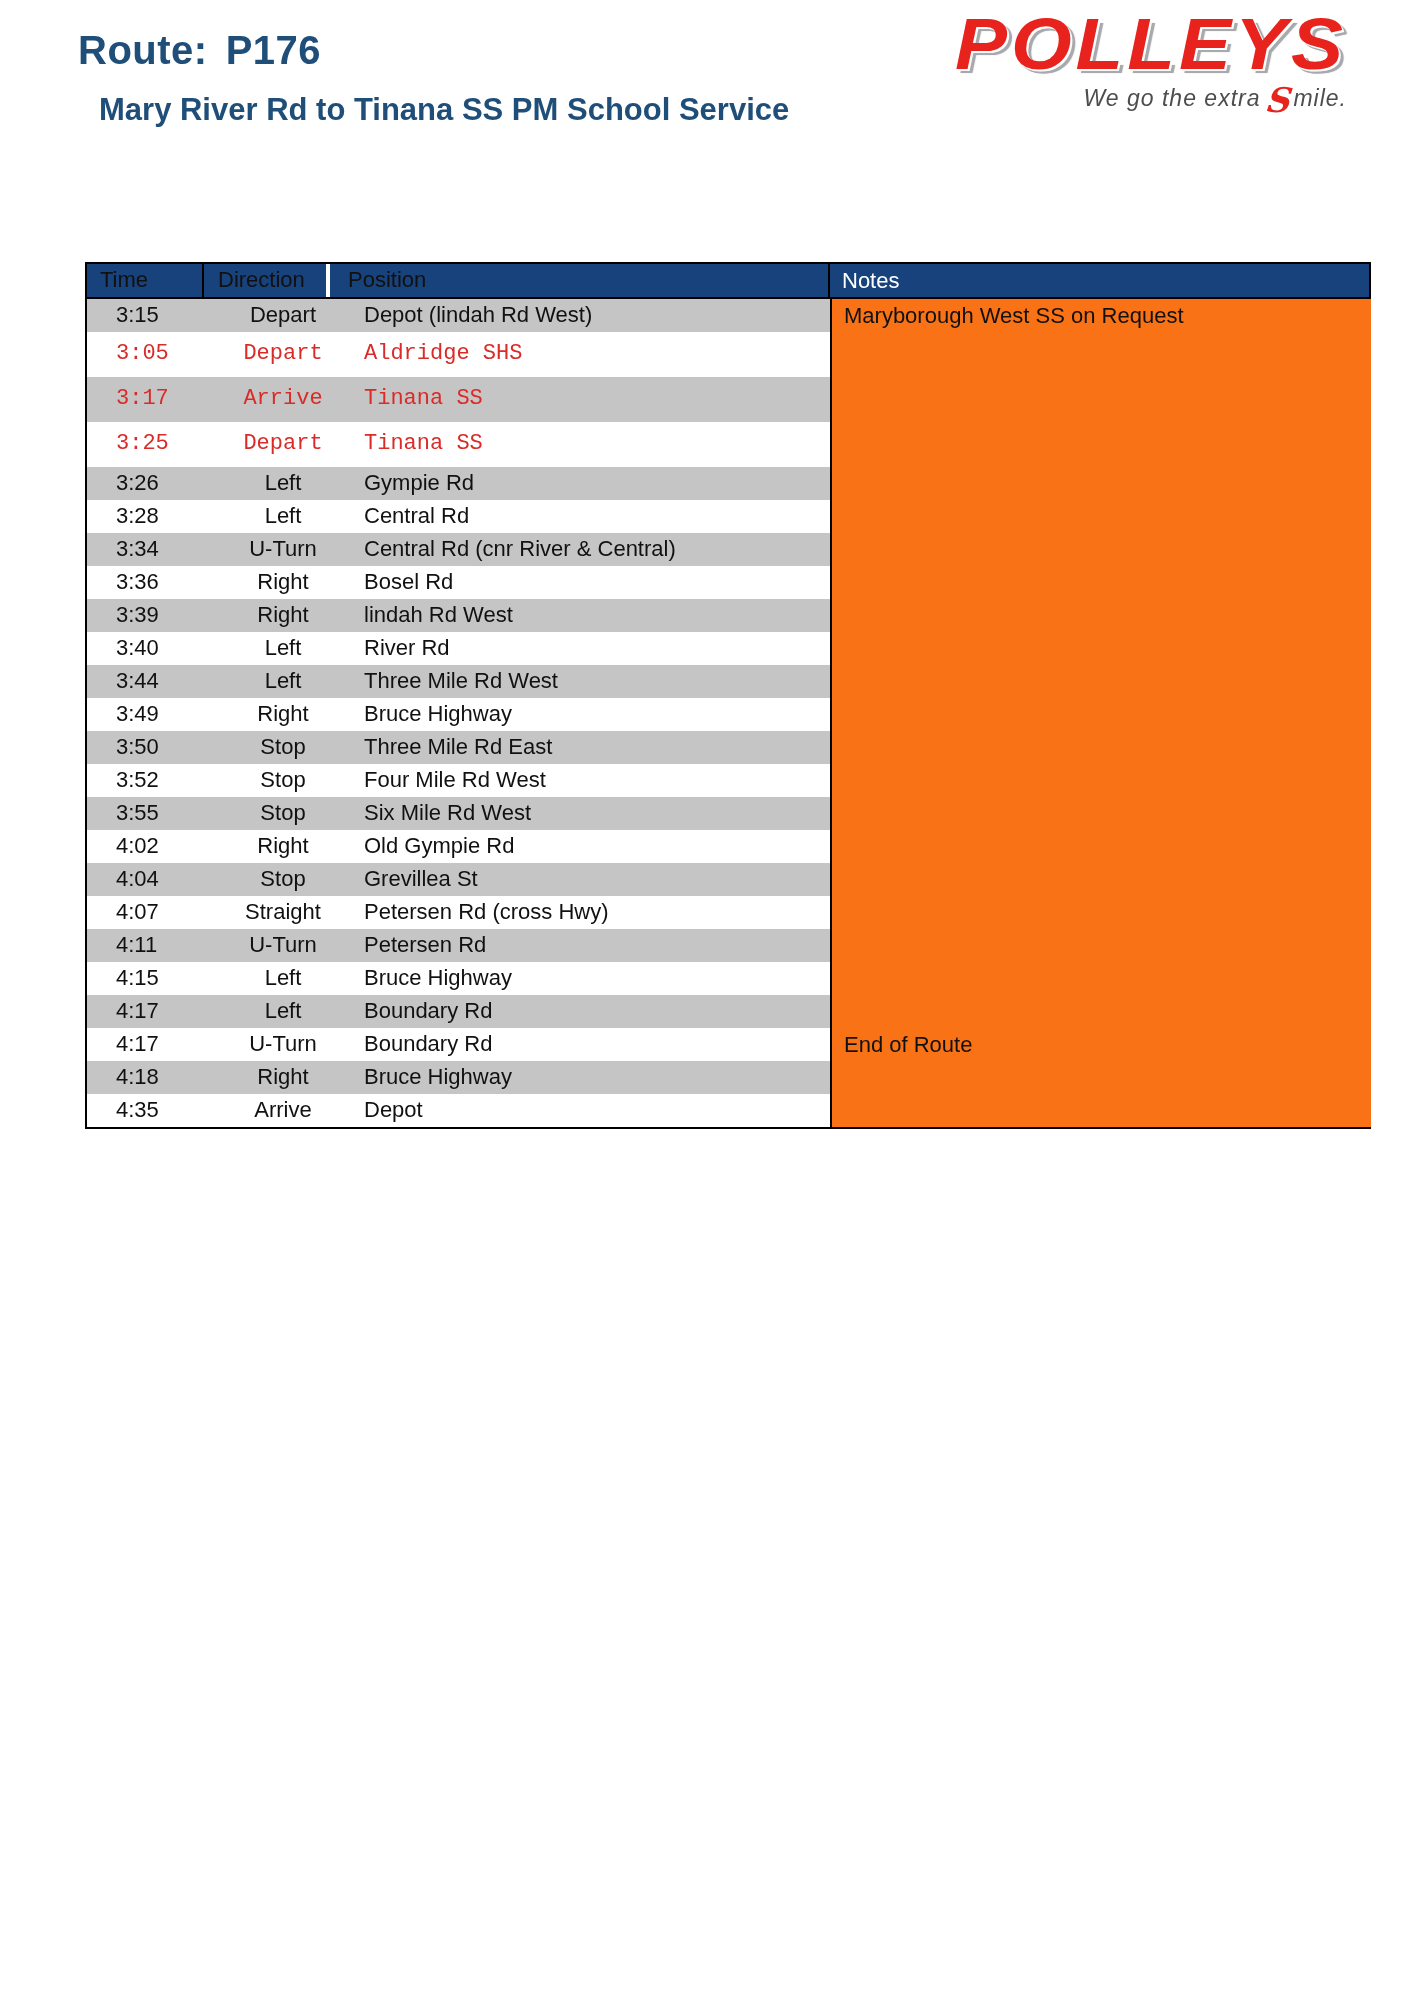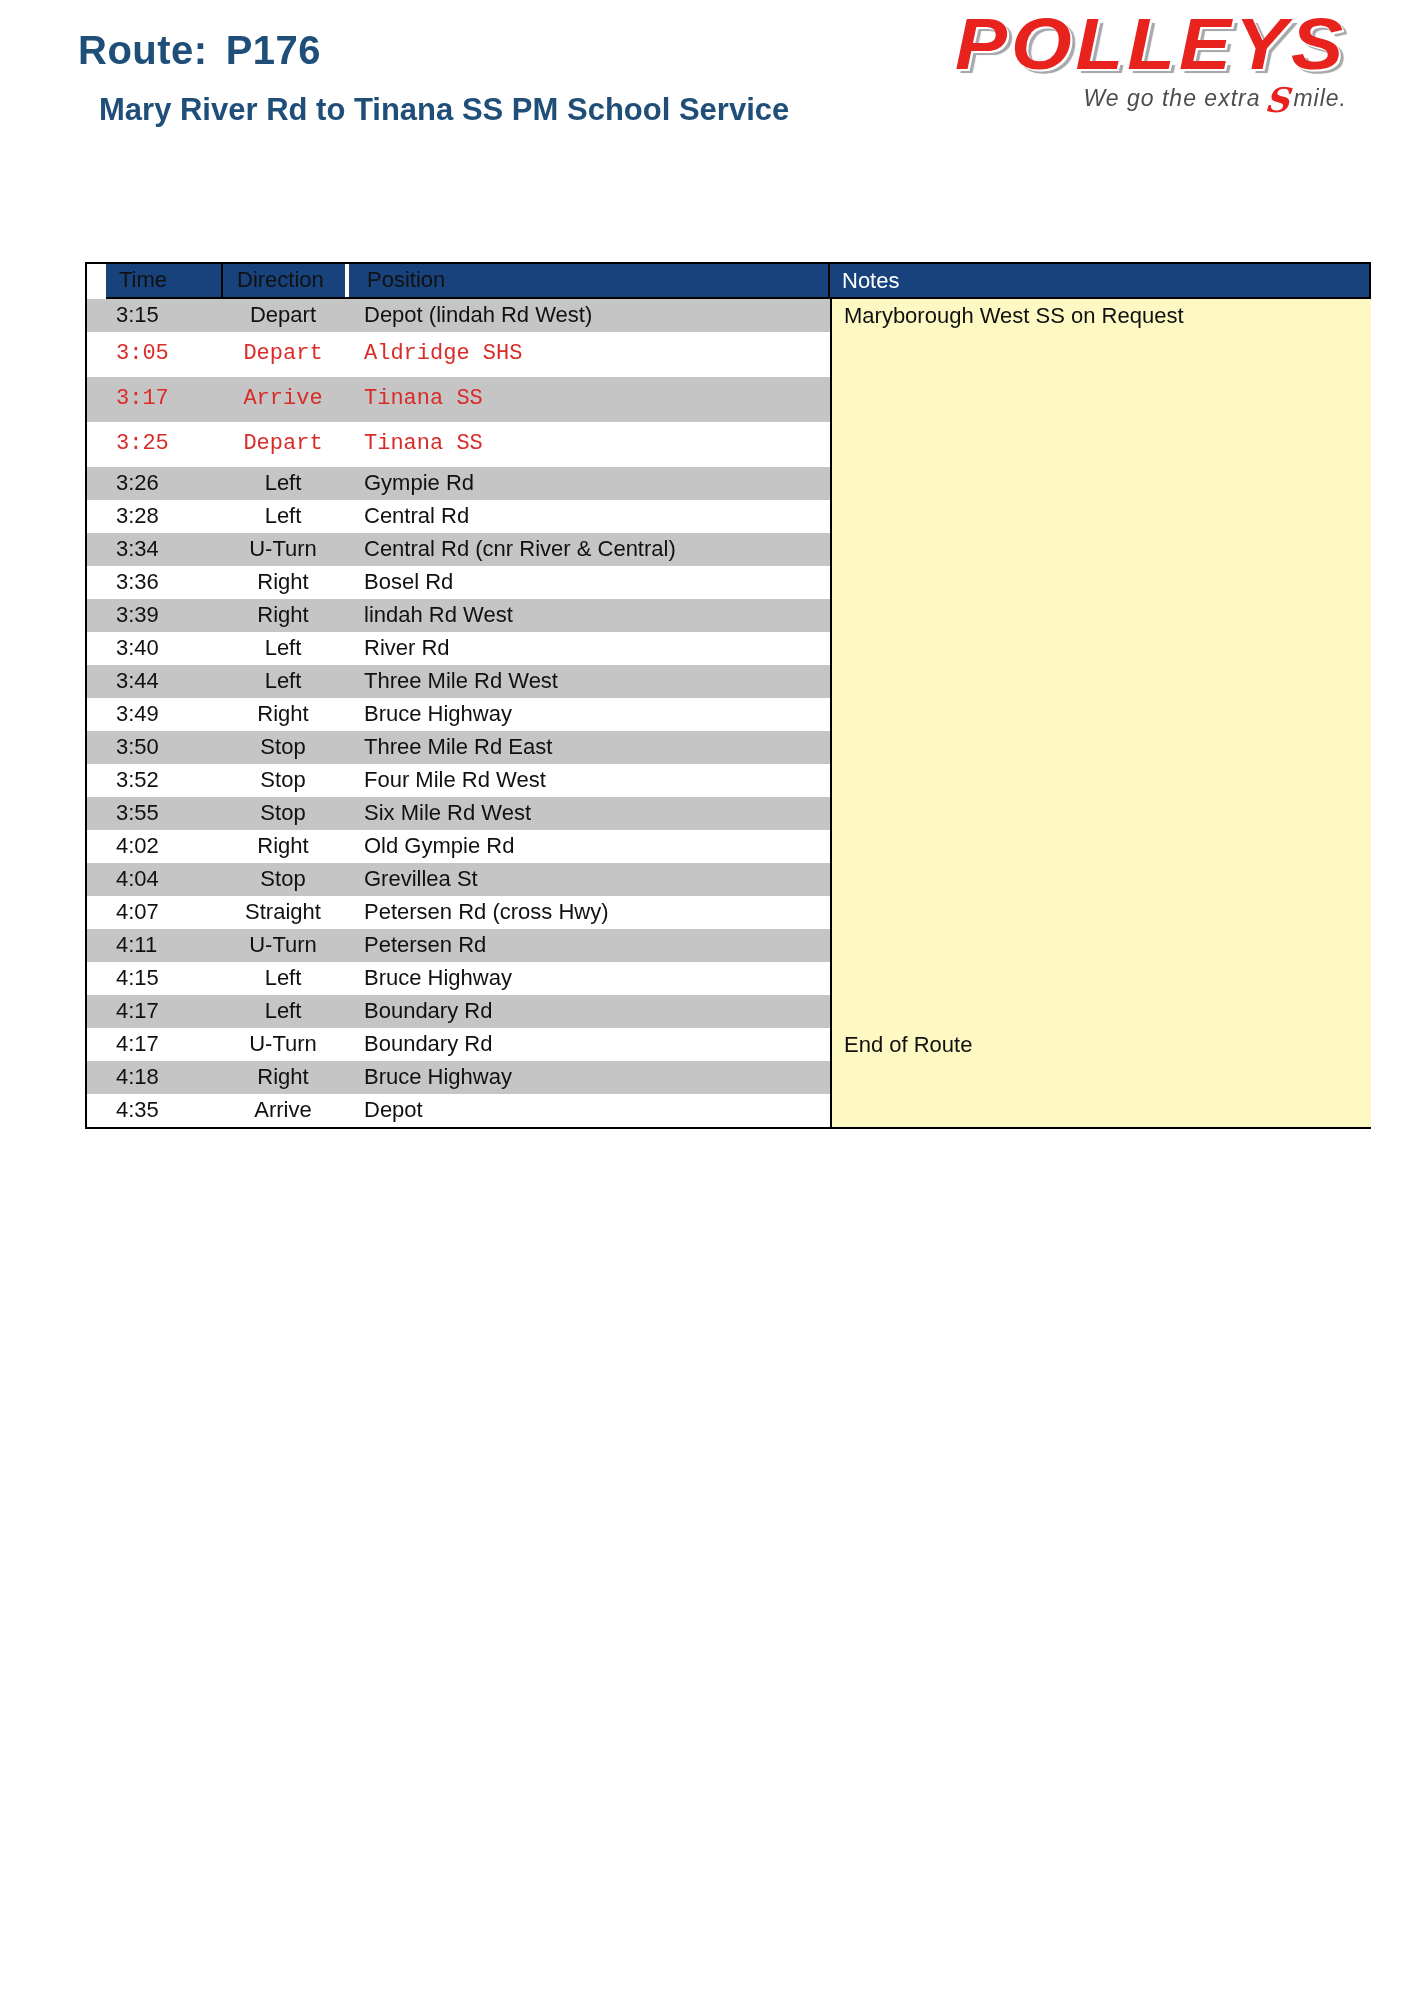--- a/index.html
+++ b/index.html
@@ -52,37 +52,36 @@
     border: 2px solid #000;
     background: #fff;
   }
   .thead {
     display: flex; align-items: center;
     background: var(--navy);
     color: #ffffff;
     height: 35px;
     border-bottom: 2px solid #000;
     font-size: 24px;
-    margin-left: 19px;
   }
   .rows { }
   .row { display: flex; align-items: stretch; background: #fff; }
   .left-part { display: flex; flex: 0 0 743px; align-items: center; min-height: 33px; padding-left: 16px; }
   .row.shade .left-part { background: var(--row-gray); }
   .row.red .left-part { min-height: 45px; font-family: Liberation Mono, monospace; }
   .row.red .cell { color: var(--red); }
 
   .cell { font-size: 22px; color: #111; line-height: 1.1; }
   .col-time { flex: 0 0 117px; padding-left: 13px; }
   .col-dir  { flex: 0 0 126px; text-align: center; }
   .col-pos  { flex: 1 1 auto; padding-left: 18px; }
   .col-note {
     flex: 0 0 541px;
     border-left: 2px solid #000;
-    background: #fef9c3;
+    background: #f97316;
     display: flex; align-items: center;
     padding-left: 12px;
     font-size: 22px; color: #111;
   }
   .thead .col-time { border-right: 2px solid #000; height: 100%; display: flex; align-items: center; }
   .thead .col-dir  { border-right: 4px solid #ffffff; height: 100%; display: flex; align-items: center; justify-content: flex-start; padding-left: 14px; text-align: left; }
   .thead .col-pos  { height: 100%; display: flex; align-items: center; }
   .thead .col-note { border-left: 2px solid #000; color: #fff; background: var(--navy); height: 100%; }
 </style>
 </head>

